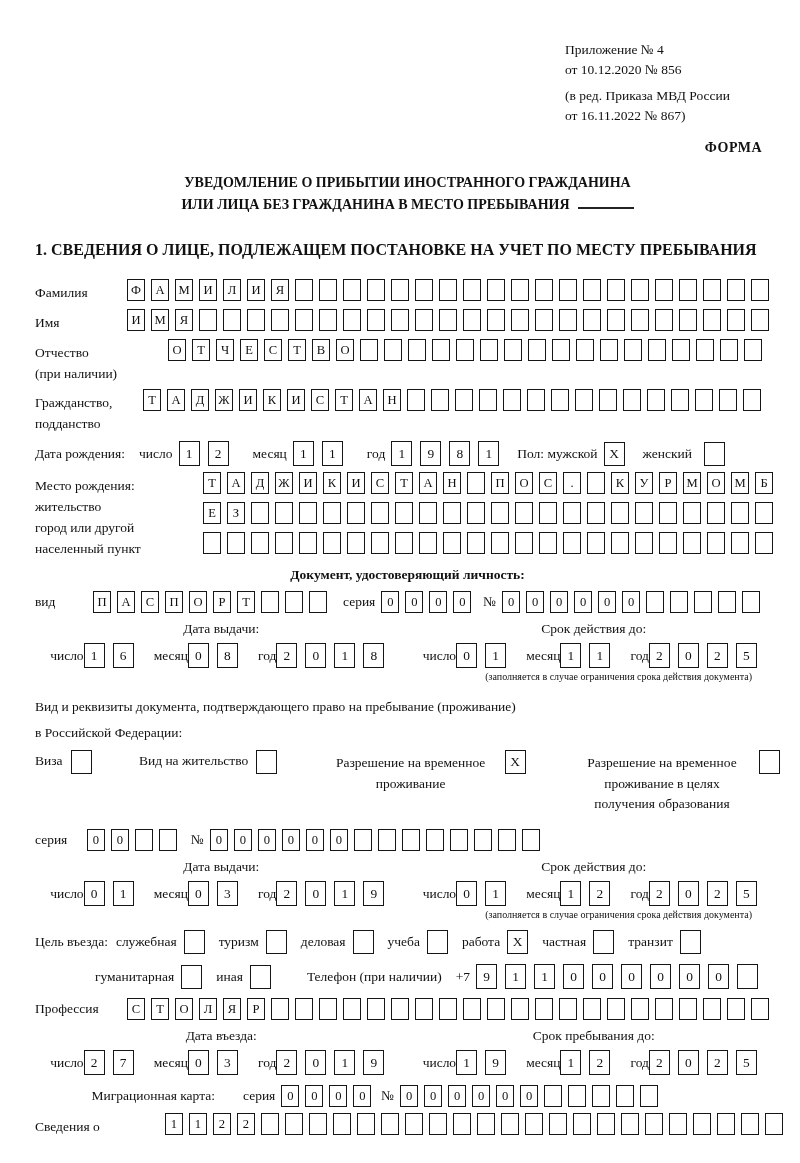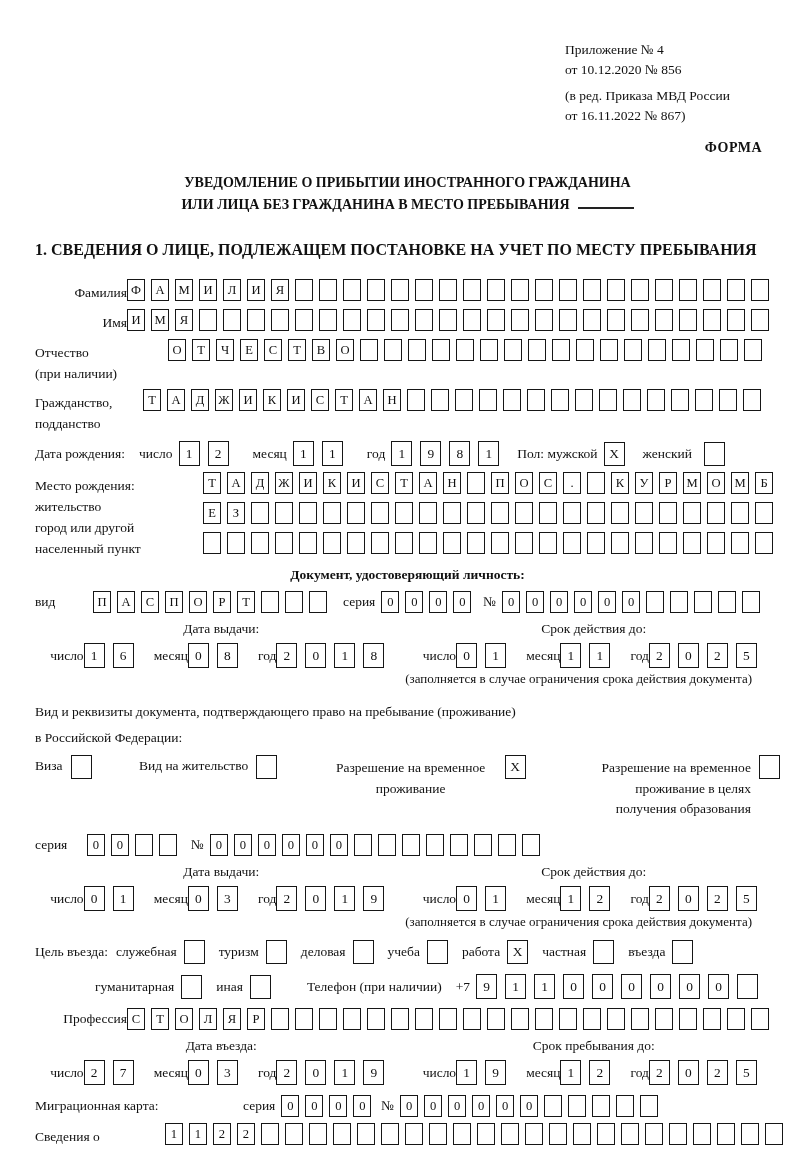--- a/index.html
+++ b/index.html
@@ -10,43 +10,43 @@
   }
   .header-block{margin-left:530px;line-height:1.5;}
   .header-block .gap{margin-top:5px;}
   .forma{font-weight:bold;font-size:14px;text-align:right;padding-right:18px;margin-top:14px;letter-spacing:.5px;}
   .title{font-weight:bold;font-size:14px;text-align:center;line-height:1.6;margin-top:16px;}
   .uline{display:inline-block;width:56px;border-bottom:2px solid #222;height:12px;margin-left:8px;}
   .sec-head{font-weight:bold;font-size:16px;margin-top:24px;margin-bottom:20px;}
   .frow{display:flex;align-items:flex-start;margin-bottom:5px;}
   .vcenter{align-items:center;}
   .flabel{flex:none;padding-top:4px;line-height:1.55;}
-  .w92{width:92px;text-align:right;} .w133{width:133px;} .w108{width:108px;} .w168{width:168px;} .w102{width:102px;} .w180{width:180px;}
+  .w92{width:92px;} .w133{width:133px;} .w108{width:108px;} .w168{width:168px;} .w102{width:102px;} .w180{width:180px;}
   .cells{display:flex;flex-wrap:nowrap;}
   .cell{flex:none;width:18px;height:22px;border:1.5px solid #161616;margin-right:6px;
         text-align:center;line-height:20px;font-size:12.6px;box-sizing:border-box;background:#fff;}
   .lg .cell{width:21px;height:25px;margin-right:8px;line-height:23px;font-size:13.4px;}
   .cb{flex:none;display:inline-block;width:21px;height:24px;border:1.5px solid #161616;
       text-align:center;line-height:22px;font-size:13.4px;box-sizing:border-box;vertical-align:middle;}
   .stack>div{margin-bottom:8px;}
   .inl{margin-right:6px;}
   .grp{display:flex;align-items:center;margin-right:16px;}
   .grp .glabel{margin-right:6px;}
   .center-bold{text-align:center;font-weight:bold;margin:4px 0 8px 0;}
   .dates{display:flex;margin-top:8px;}
   .dcol{flex:1;}
   .dhead{text-align:center;margin-bottom:6px;}
   .dline{display:flex;align-items:center;justify-content:center;}
-  .note{font-size:13px;text-align:right;padding-right:28px;margin-top:3px;}
+  .note{font-size:10px;text-align:right;padding-right:28px;margin-top:3px;}
   .intro{margin-top:12px;line-height:1.9;}
   .opts{display:flex;justify-content:space-between;align-items:flex-start;margin-top:4px;margin-bottom:14px;}
   .opt{display:flex;align-items:flex-start;}
   .opt .olabel{margin-right:8px;padding-top:3px;}
   .opt .c2{width:172px;text-align:center;line-height:1.55;}
-  .opt .c3{width:178px;text-align:right;line-height:1.55;}
+  .opt .c3{width:178px;text-align:center;line-height:1.55;}
   .purpose{display:flex;align-items:center;margin-top:10px;margin-bottom:9px;}
   .purpose .plabel{margin-right:8px;}
   .purpose .pbox{margin-right:14px;margin-left:7px;}
   .indent60{padding-left:60px;}
   .mt6{margin-top:6px;} .mt10{margin-top:10px;}
   .phone-label{margin:0 14px 0 22px;}
 </style>
 </head>
 <body>
 
@@ -514,21 +514,21 @@
   <span>туризм</span>
   <span class="cb pbox"></span>
   <span>деловая</span>
   <span class="cb pbox"></span>
   <span>учеба</span>
   <span class="cb pbox"></span>
   <span>работа</span>
   <span class="cb pbox">X</span>
   <span>частная</span>
   <span class="cb pbox"></span>
-  <span>въезда</span>
+  <span>транзит</span>
   <span class="cb pbox"></span>
 </div>
 
 <div class="purpose indent60">
   <span>гуманитарная</span>
   <span class="cb pbox"></span>
   <span>иная</span>
   <span class="cb pbox"></span>
   <span class="phone-label">Телефон (при наличии)</span>
   <span class="inl">+7</span>
@@ -620,21 +620,21 @@
           <span class="cell">2</span>
           <span class="cell">0</span>
           <span class="cell">2</span>
           <span class="cell">5</span>
         </span>
     </div>
   </div>
 </div>
 
 <div class="frow vcenter mt10">
-  <div class="flabel w180" style="padding-top:0;">Миграционная карта:</div>
+  <div class="flabel w180" style="padding-top:0;text-align:right;">Миграционная карта:</div>
   <span class="inl" style="margin-left:28px;">серия</span>
   <span class="cells">
       <span class="cell">0</span>
       <span class="cell">0</span>
       <span class="cell">0</span>
       <span class="cell">0</span>
     </span>
   <span class="inl" style="margin-left:4px;">№</span>
   <span class="cells">
       <span class="cell">0</span>

